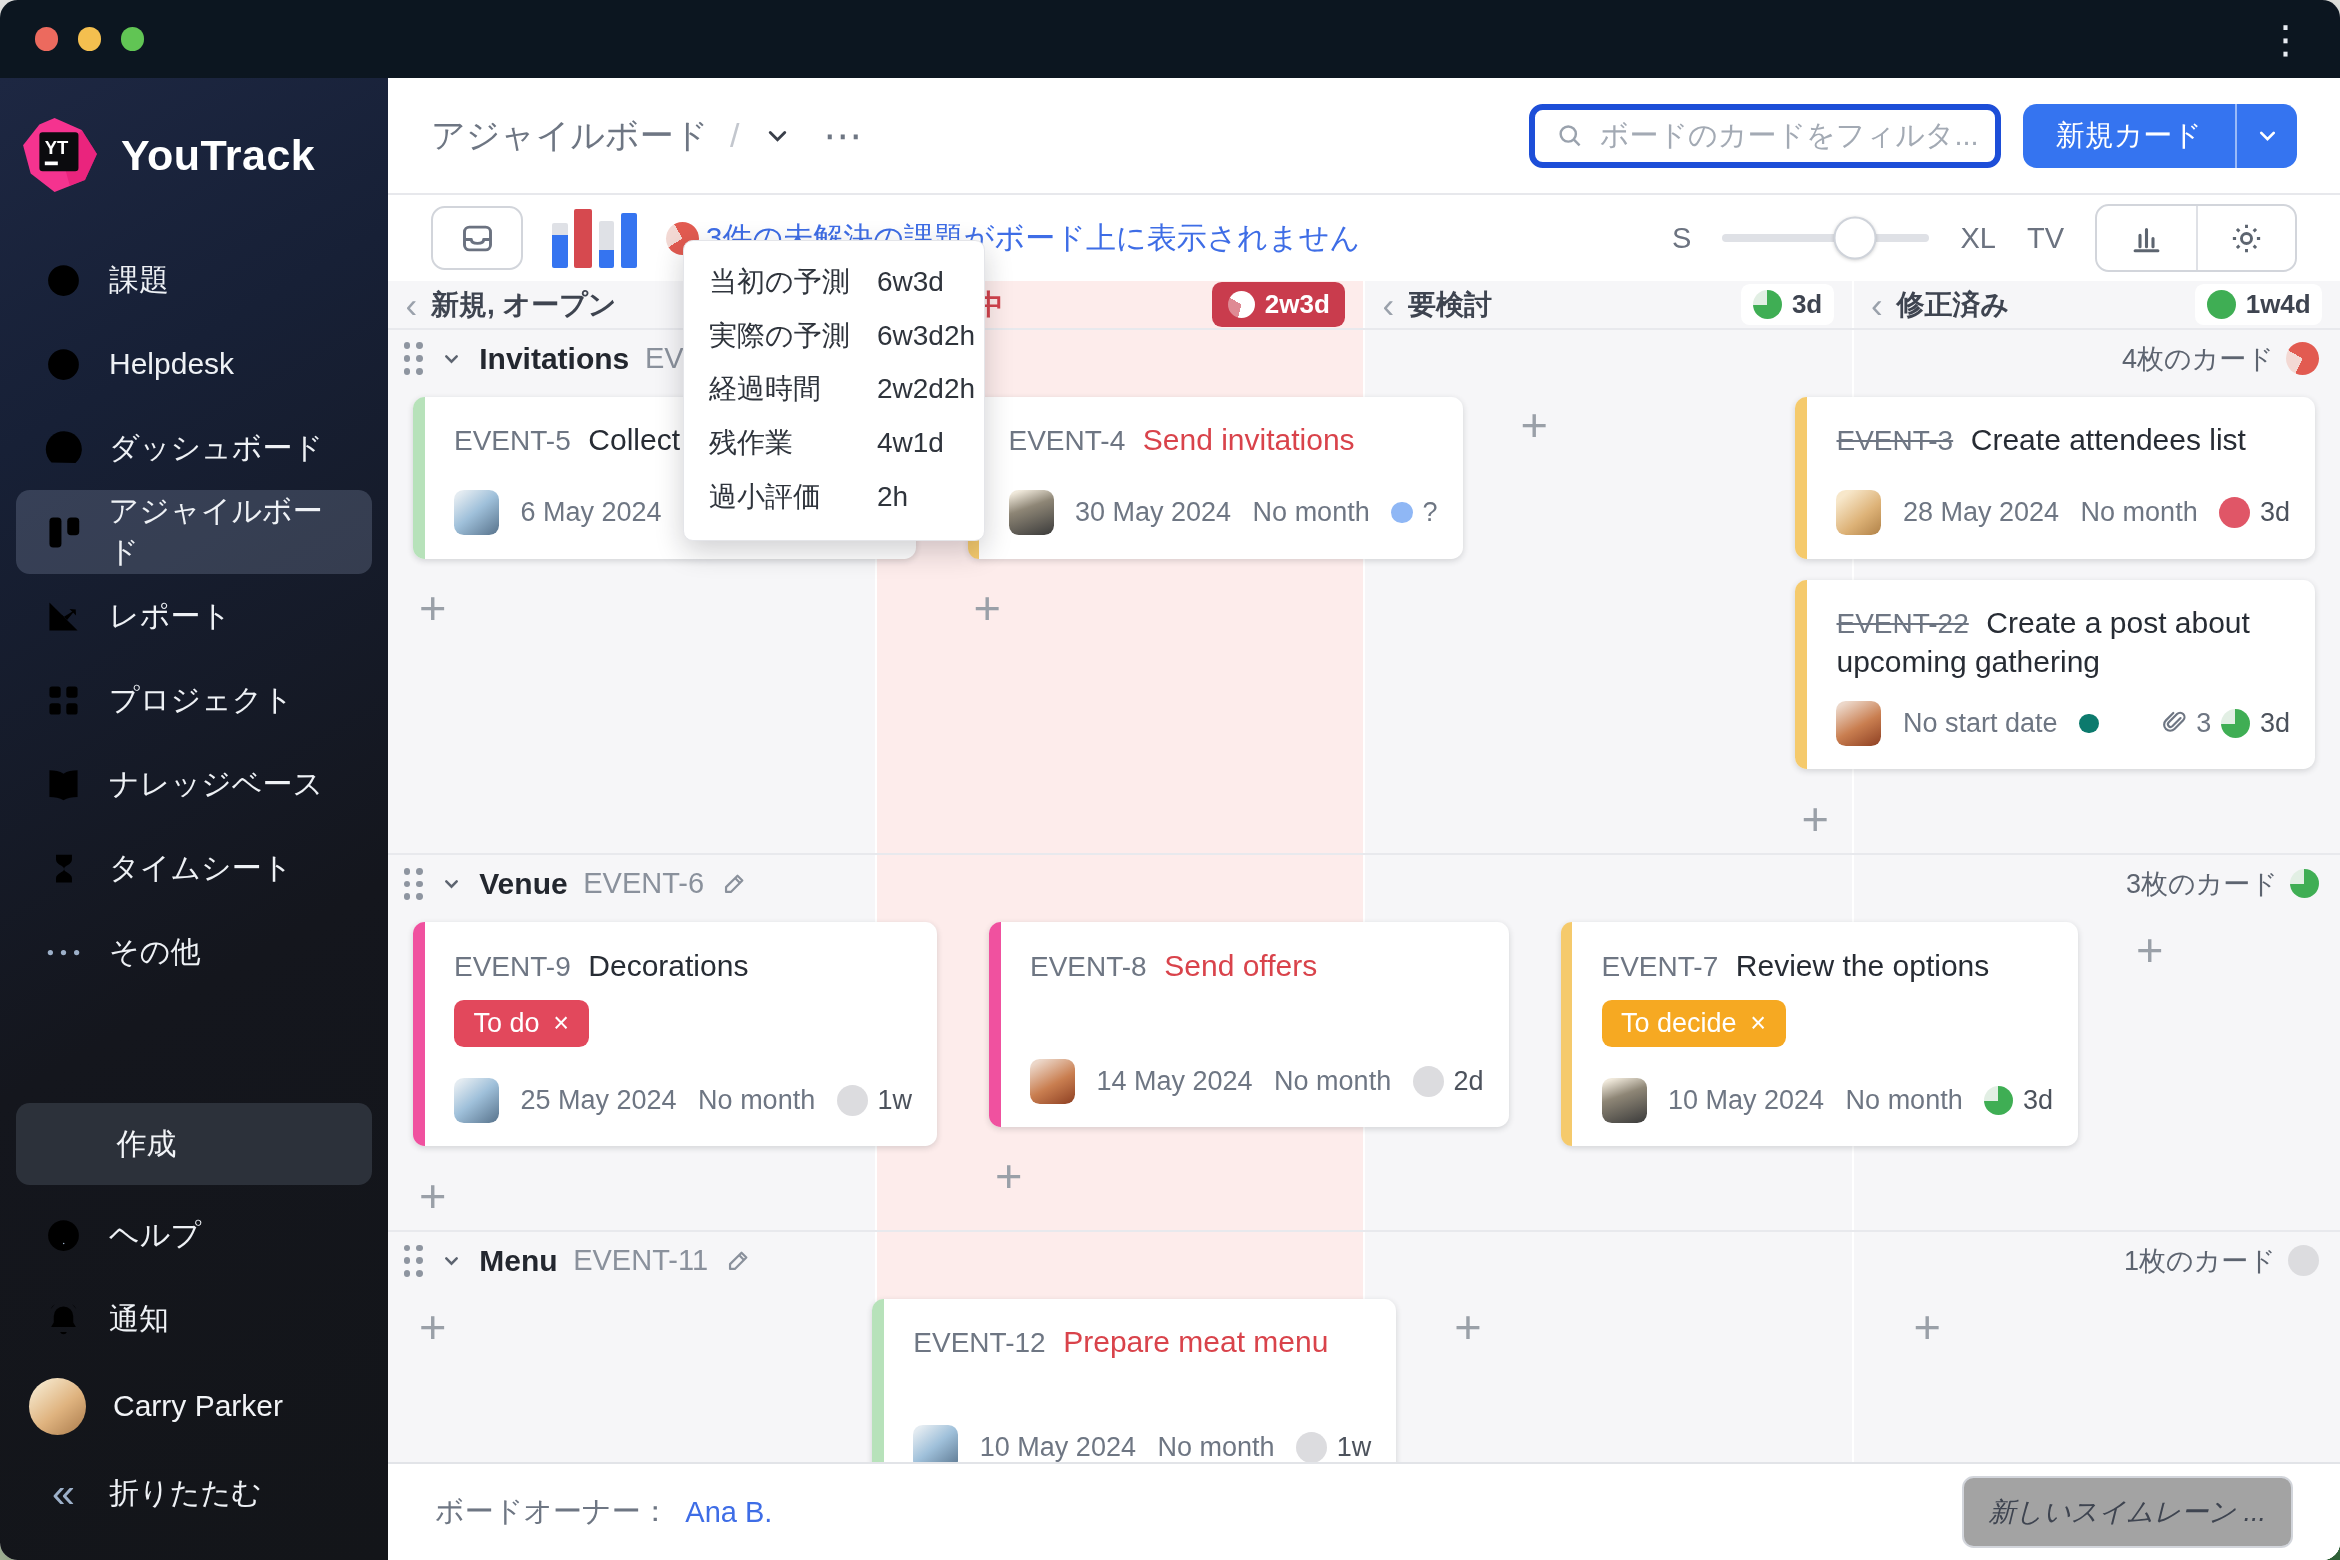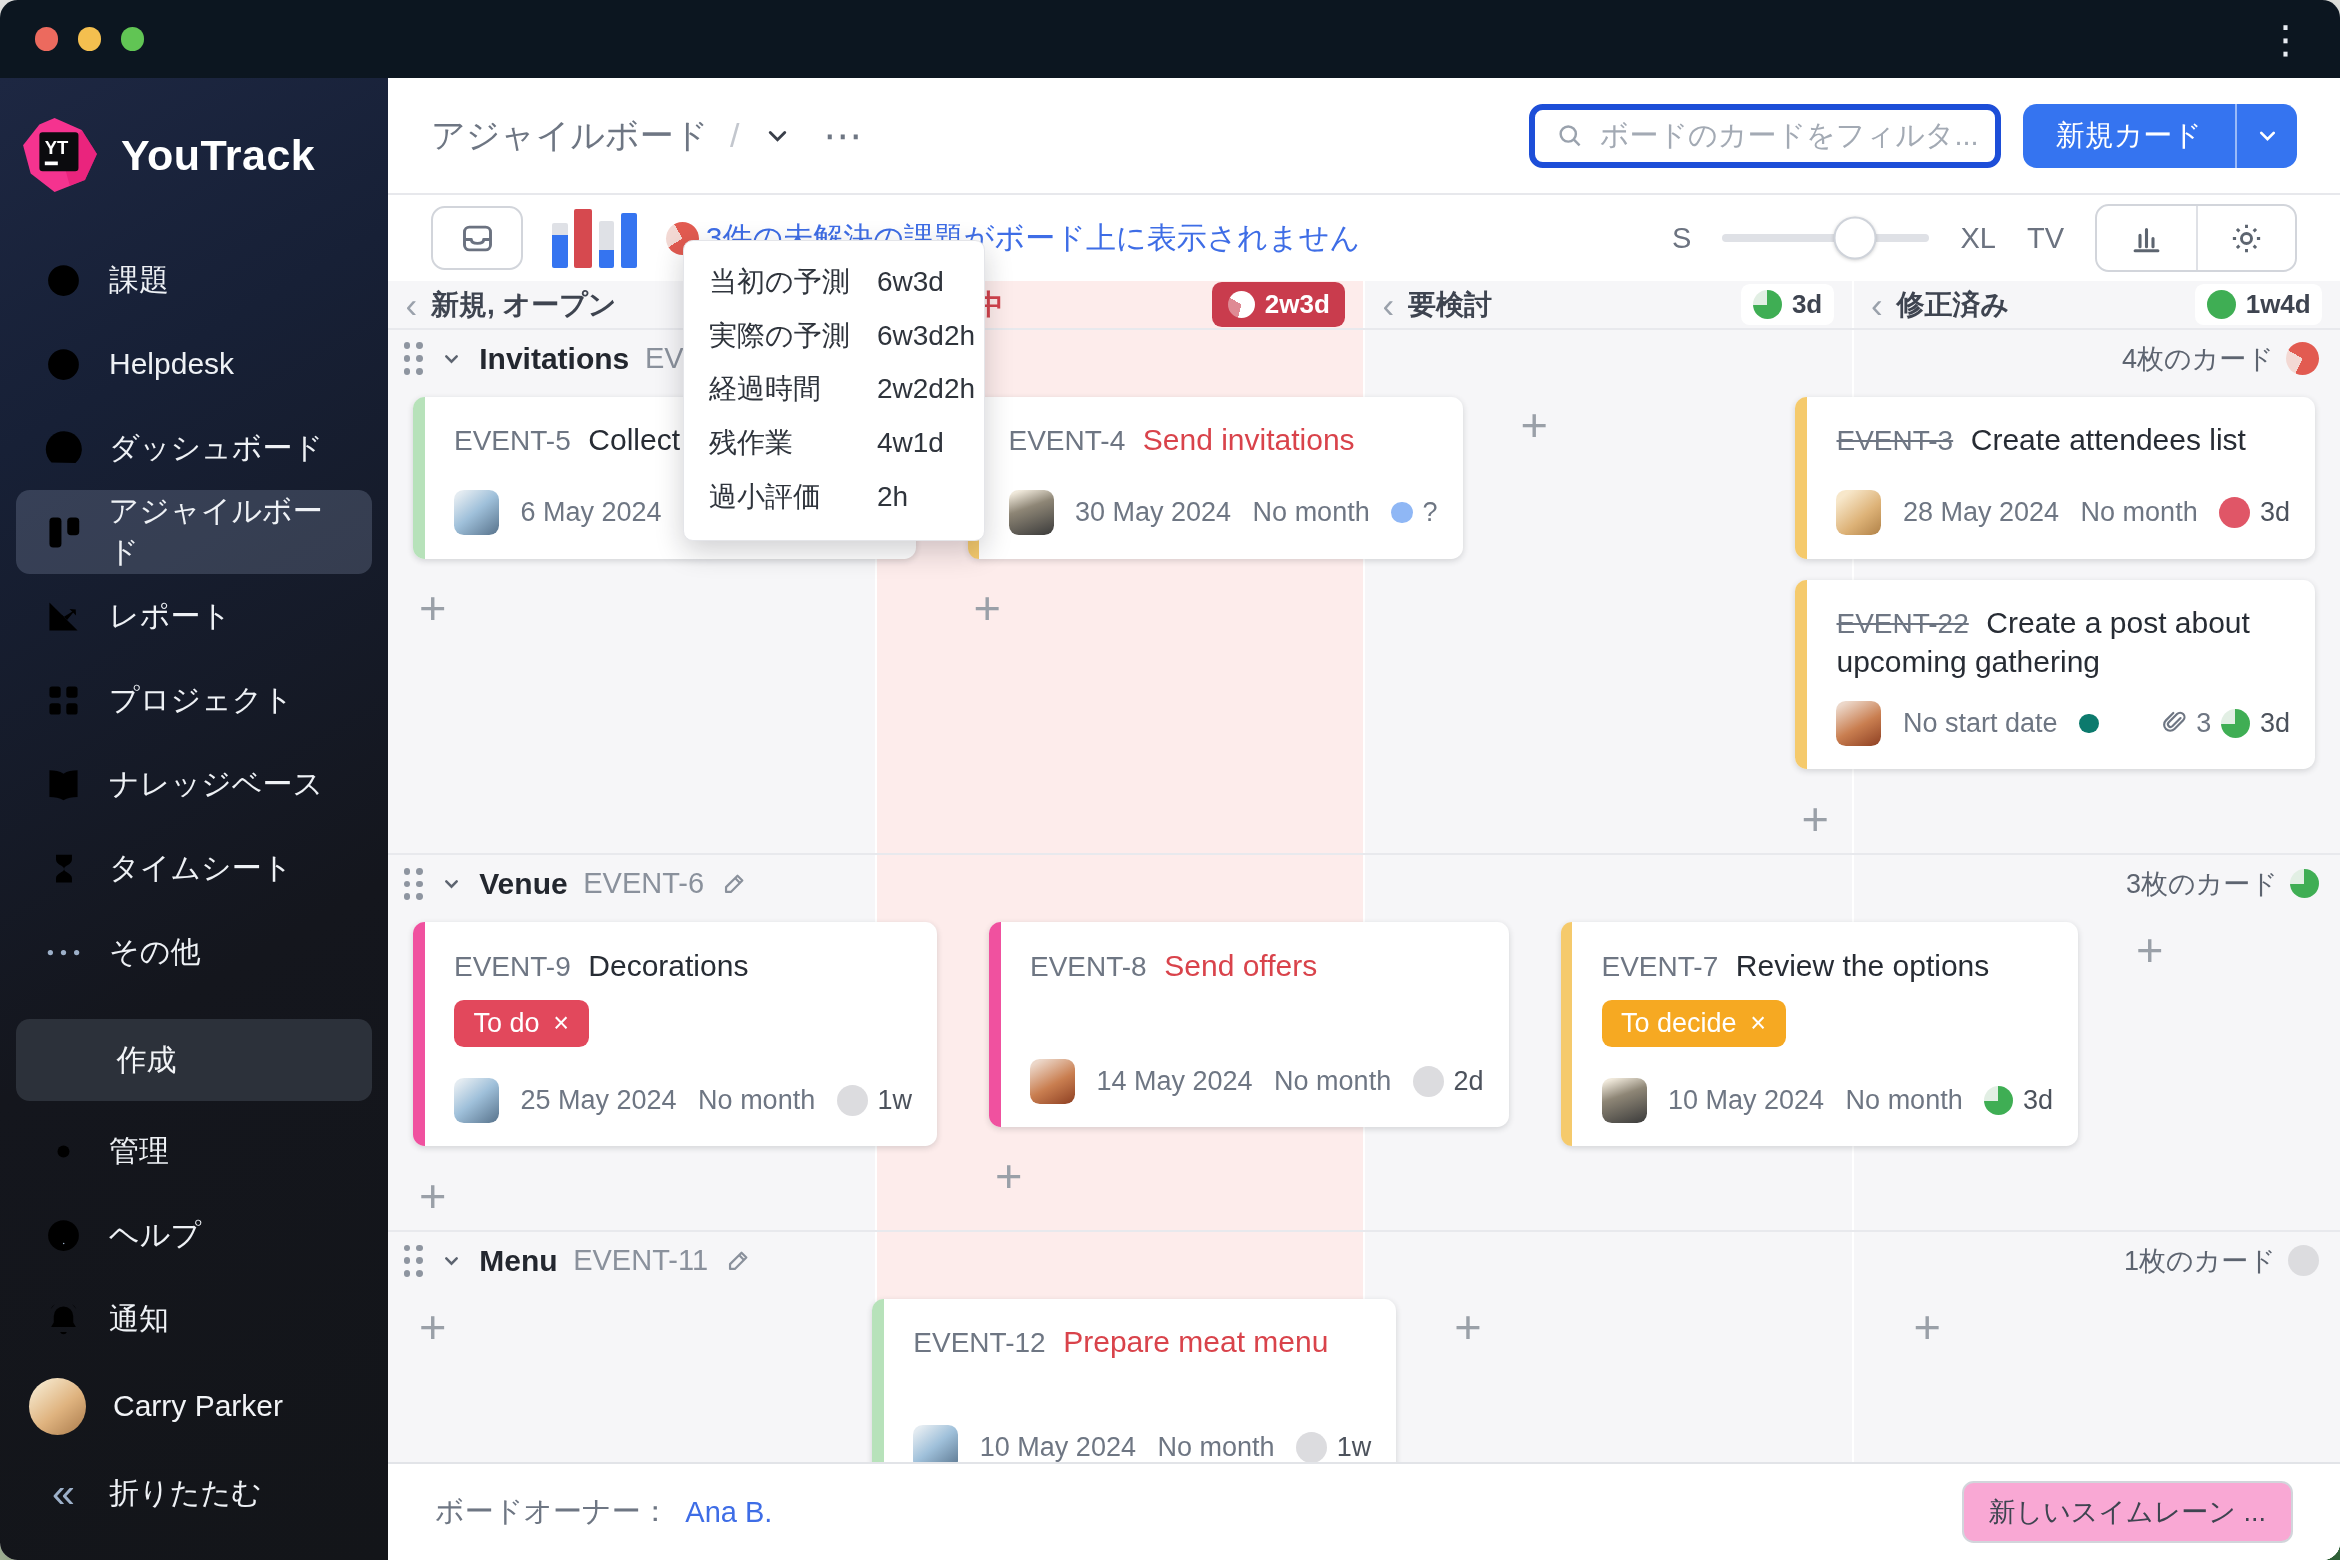--- a/index.html
+++ b/index.html
@@ -119,21 +119,21 @@
   .plus { font-size:47px; color:#9aa0a8; line-height:1; padding:3.9px 5.9px 11.7px; display:inline-block; font-weight:300; }
 
   
   .tooltip { position:absolute; left:295px; top:162px; width:302px; background:#fff; border:1px solid #e4e5e9; border-radius:9.8px; box-shadow:0 9.8px 29px rgba(20,20,30,.20); padding:25px 25px 27px; display:flex; flex-direction:column; gap:21.5px; z-index:60; }
   .t-row { display:flex; font-size:28px; color:#2f343c; line-height:1.15; }
   .t-label { width:168px; flex:none; }
 
   
   .app-footer { height:98px; flex:none; border-top:2px solid #e2e4e8; display:flex; align-items:center; padding:0 47px; font-size:29px; color:#6e7683; background:#fff; }
   .owner-name { color:#3e6de6; margin-left:15.6px; }
-  .new-lane-btn { margin-left:auto; height:62px; border:2px solid #d2d5db; border-radius:11.7px; display:flex; align-items:center; padding:0 25px; font-size:27px; color:#3e4450; background:#f9a8d4; }
+  .new-lane-btn { margin-left:auto; height:72px; border:2px solid #d2d5db; border-radius:11.7px; display:flex; align-items:center; padding:0 25px; font-size:27px; color:#3e4450; background:#a3a3a3;font-style:italic; }
 
   .hand { display:flex; flex-direction:column; gap:5.9px; }
   .hand span { display:flex; gap:5.9px; }
   .hand i { width:6.8px; height:6.8px; border-radius:50%; background:#8e95a0; display:block; }
 </style>
 </head>
 <body>
 
 <div class="window">
 
@@ -230,27 +230,20 @@
           <span>その他</span>
         </div>
       </nav>
 
       <div class="side-bottom">
         <div class="create-btn">
           <svg class="ic" viewBox="0 0 24 24" width="45" height="45">
               <path d="M12 4.5v15M4.5 12h15"></path>
             </svg>
           <span>作成</span>
-        </div>
-        <div class="nav-item">
-          <svg class="ic" viewBox="0 0 24 24">
-              <circle cx="12" cy="12" r="3.2"></circle>
-              <path d="M12 3.4v2.2M12 18.4v2.2M3.4 12h2.2M18.4 12h2.2M5.9 5.9l1.6 1.6M16.5 16.5l1.6 1.6M18.1 5.9l-1.6 1.6M7.5 16.5l-1.6 1.6"></path>
-            </svg>
-          <span>管理</span>
         </div>
         <div class="nav-item">
           <svg class="ic" viewBox="0 0 24 24">
               <circle cx="12" cy="12" r="8.2"></circle>
               <path d="M9.8 9.6c.2-1.2 1.1-2 2.3-2 1.3 0 2.3.9 2.3 2.1 0 1.6-2.2 1.8-2.2 3.4"></path>
               <circle cx="12.1" cy="16.2" r=".4" fill="#9db0c9" stroke="none"></circle>
             </svg>
           <span>ヘルプ</span>
         </div>
         <div class="nav-item">

